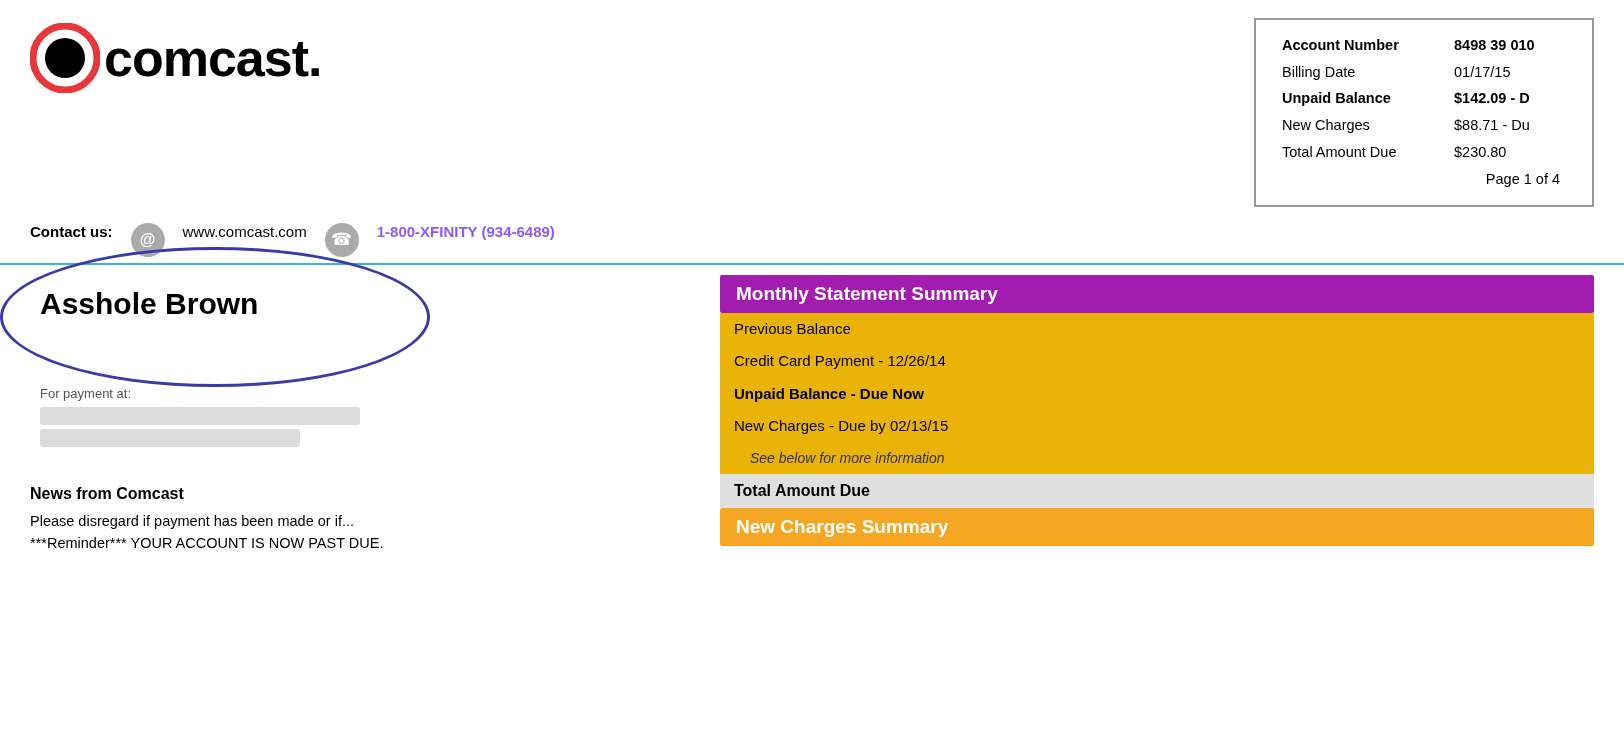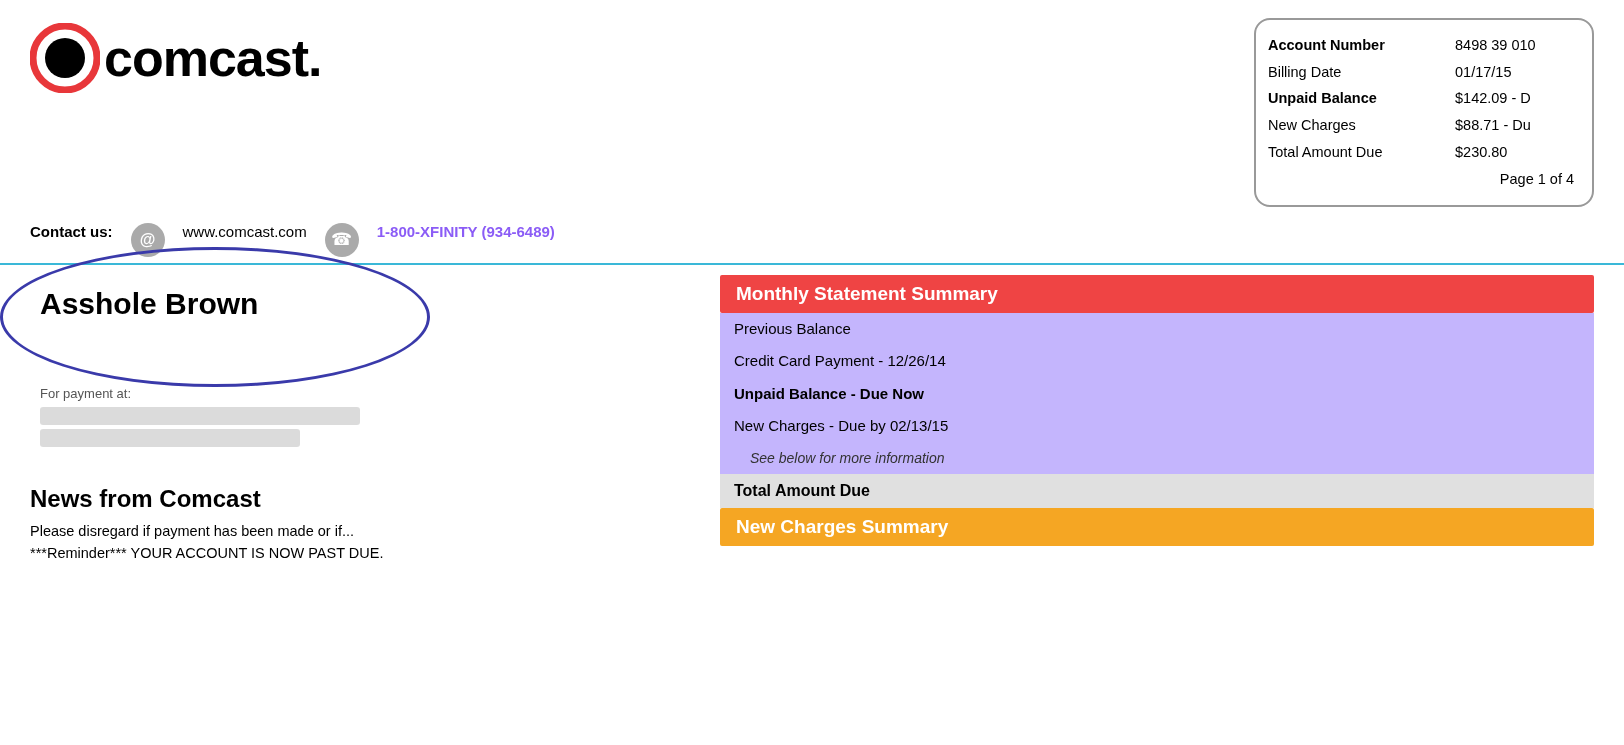--- a/index.html
+++ b/index.html
@@ -47,22 +47,22 @@
       font-size: 52px;
       font-weight: bold;
       color: #000;
       letter-spacing: -1px;
       font-family: Arial, Helvetica, sans-serif;
     }
 
     
     .account-box {
       border: 2px solid #999;
-      border-radius: 16px;
-      padding: 12px 12px;
+      border-radius: 0;
+      padding: 12px 26px;
       min-width: 340px;
       font-size: 14.5px;
       line-height: 1.7;
     }
 
     .account-box table {
       border-collapse: collapse;
       width: 100%;
     }
 
@@ -74,21 +74,21 @@
     .account-box td.label {
       font-weight: normal;
       color: #000;
     }
 
     .account-box td.label.bold {
       font-weight: bold;
     }
 
     .account-box td.value {
-      font-weight: normal;
+      font-weight: bold;
       color: #000;
       padding-left: 20px;
     }
 
     .account-box td.value.normal {
       font-weight: normal;
     }
 
     
     .contact-bar {
@@ -211,21 +211,21 @@
       margin-left: 10px;
       opacity: 0.7;
     }
 
     
     .news-section {
       margin-top: 38px;
     }
 
     .news-title {
-      font-size: 24px;
+      font-size: 16px;
       font-weight: bold;
       margin-bottom: 8px;
     }
 
     .news-body {
       font-size: 14.5px;
       color: #000;
       line-height: 1.5;
     }
 
@@ -234,32 +234,32 @@
       flex: 1;
       padding: 10px 30px 0 20px;
     }
 
     
     .summary-section {
       margin-bottom: 0;
     }
 
     .section-header-orange {
-      background: #ef4444;
+      background: #a21caf;
       color: #fff;
       font-size: 19px;
       font-weight: bold;
       padding: 8px 16px;
       border-radius: 2px;
     }
 
     .summary-table {
       width: 100%;
       border-collapse: collapse;
-      background: #c4b5fd;
+      background: #eab308;
     }
 
     .summary-table tr td {
       padding: 5px 14px;
       font-size: 15px;
       line-height: 1.5;
     }
 
     .summary-table tr td:last-child {
       text-align: right;

